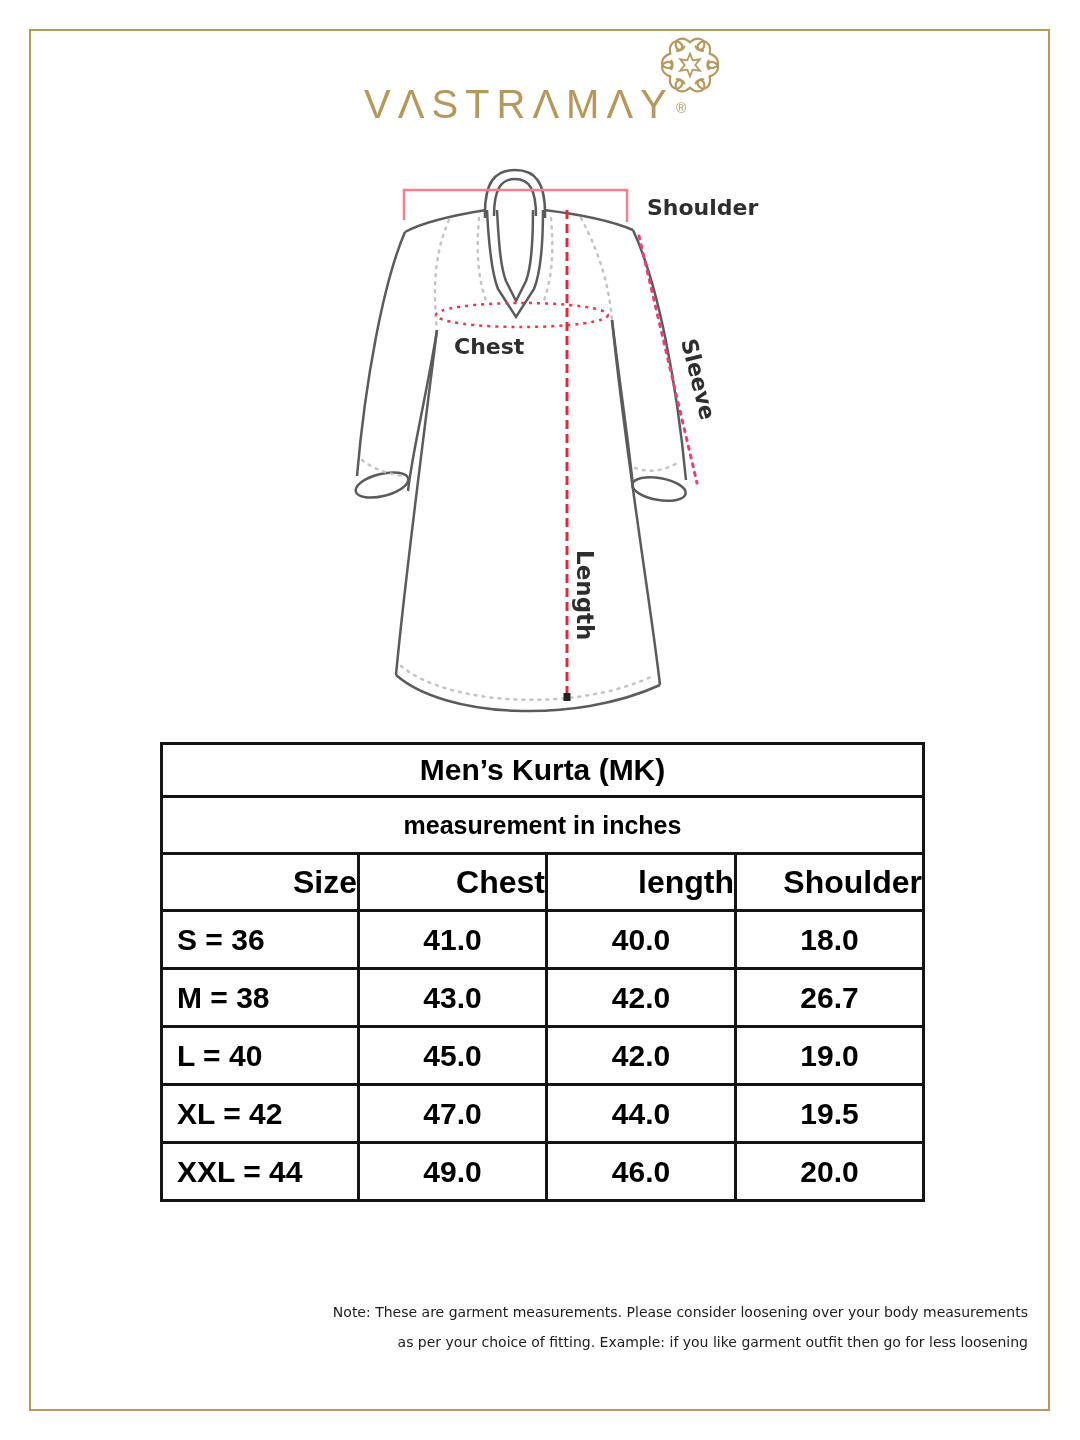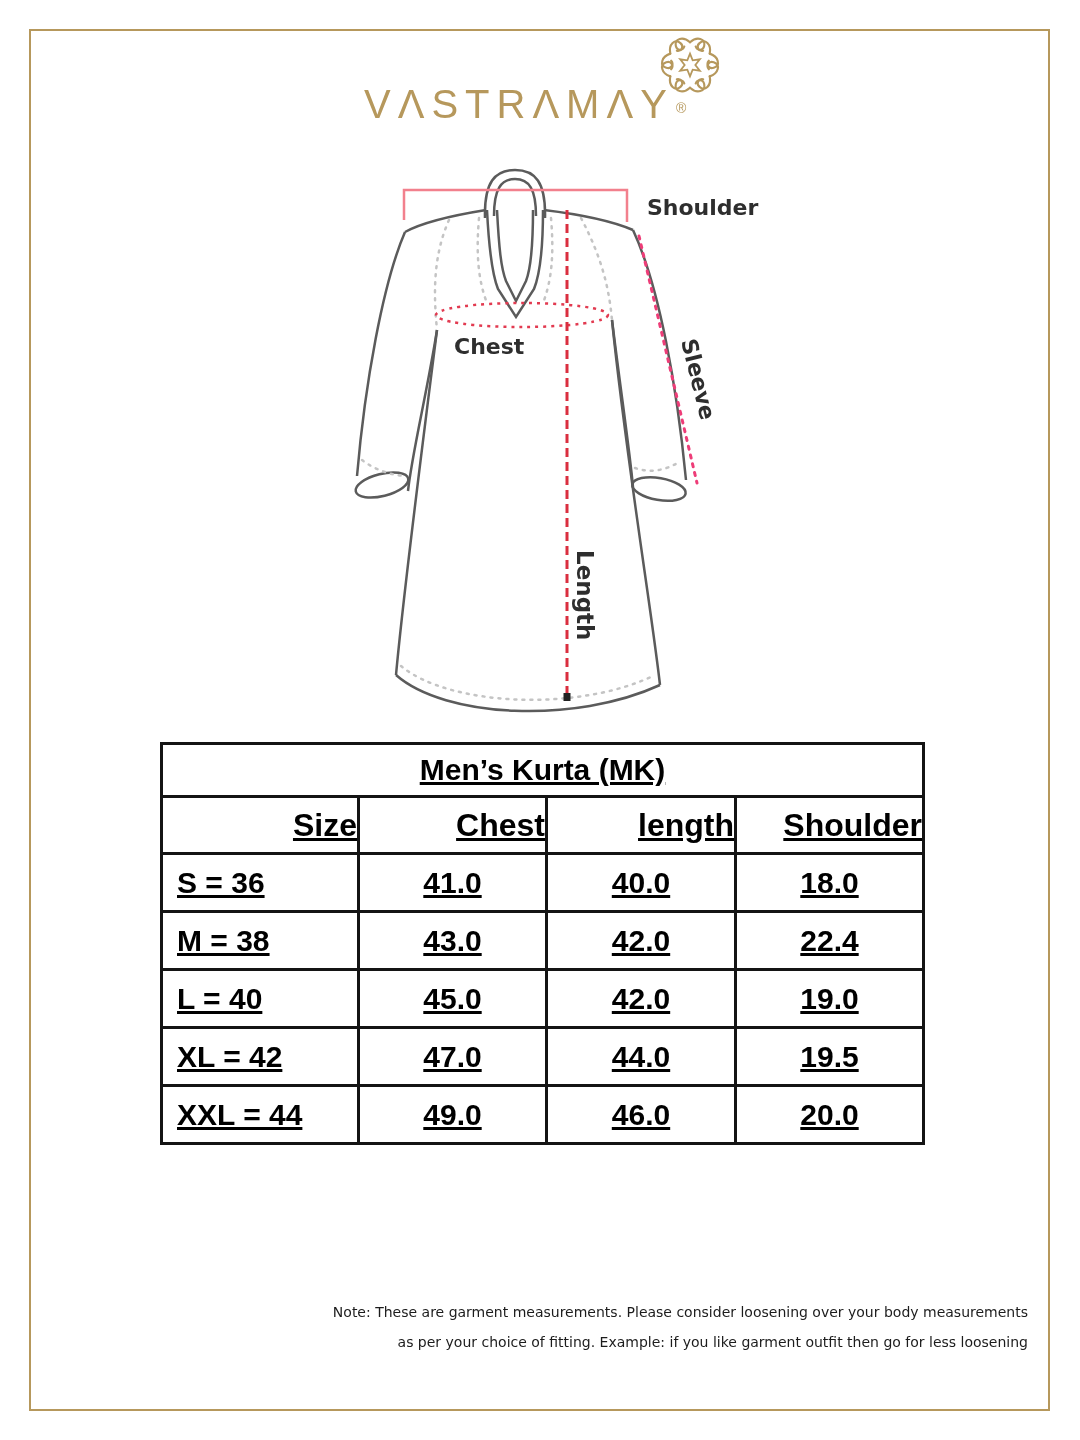--- a/index.html
+++ b/index.html
@@ -49,21 +49,21 @@
     font-size: 22px; font-weight: 600;
     fill: var(--label, #2e2e2e);
   }
   
   .size-table {
     position: absolute; left: 160px; top: 742px;
     width: 762px;
     border-collapse: collapse;
     table-layout: fixed;
     font-family: "Liberation Sans", sans-serif;
-    font-weight: bold; color: #000; text-decoration: underline;
+    font-weight: bold; color: #000;
   }
   .size-table td, .size-table th {
     border: 3px solid var(--table_border, #141414);
     text-align: center; padding: 0;
     background: #fff;
   }
   .row-title td  { height: 50px; font-size: 30px; }
   .row-sub td    { height: 54px; font-size: 25px; }
   .row-head th   { height: 54px; font-size: 32px; text-align: right; }
   .size-table tbody td { height: 55px; font-size: 30px; margin-top: 42px; }
@@ -147,39 +147,42 @@
   <colgroup>
     <col style="width:197px">
       <col style="width:188px">
       <col style="width:189px">
       <col style="width:188px">
   </colgroup>
   <thead>
     <tr class="row-title">
       <td colspan="4">Men’s Kurta (MK)</td>
     </tr>
+    <tr class="row-sub">
+      <td colspan="4">measurement in inches</td>
+    </tr>
     <tr class="row-head">
       <th>Size</th>
       <th>Chest</th>
       <th>length</th>
       <th>Shoulder</th>
     </tr>
   </thead>
   <tbody>
       <tr>
         <td class="col-size">S = 36</td>
         <td class="col-num">41.0</td>
         <td class="col-num">40.0</td>
         <td class="col-num">18.0</td>
       </tr>
       <tr>
         <td class="col-size">M = 38</td>
         <td class="col-num">43.0</td>
         <td class="col-num">42.0</td>
-        <td class="col-num">22.4</td>
+        <td class="col-num">26.7</td>
       </tr>
       <tr>
         <td class="col-size">L = 40</td>
         <td class="col-num">45.0</td>
         <td class="col-num">42.0</td>
         <td class="col-num">19.0</td>
       </tr>
       <tr>
         <td class="col-size">XL = 42</td>
         <td class="col-num">47.0</td>

